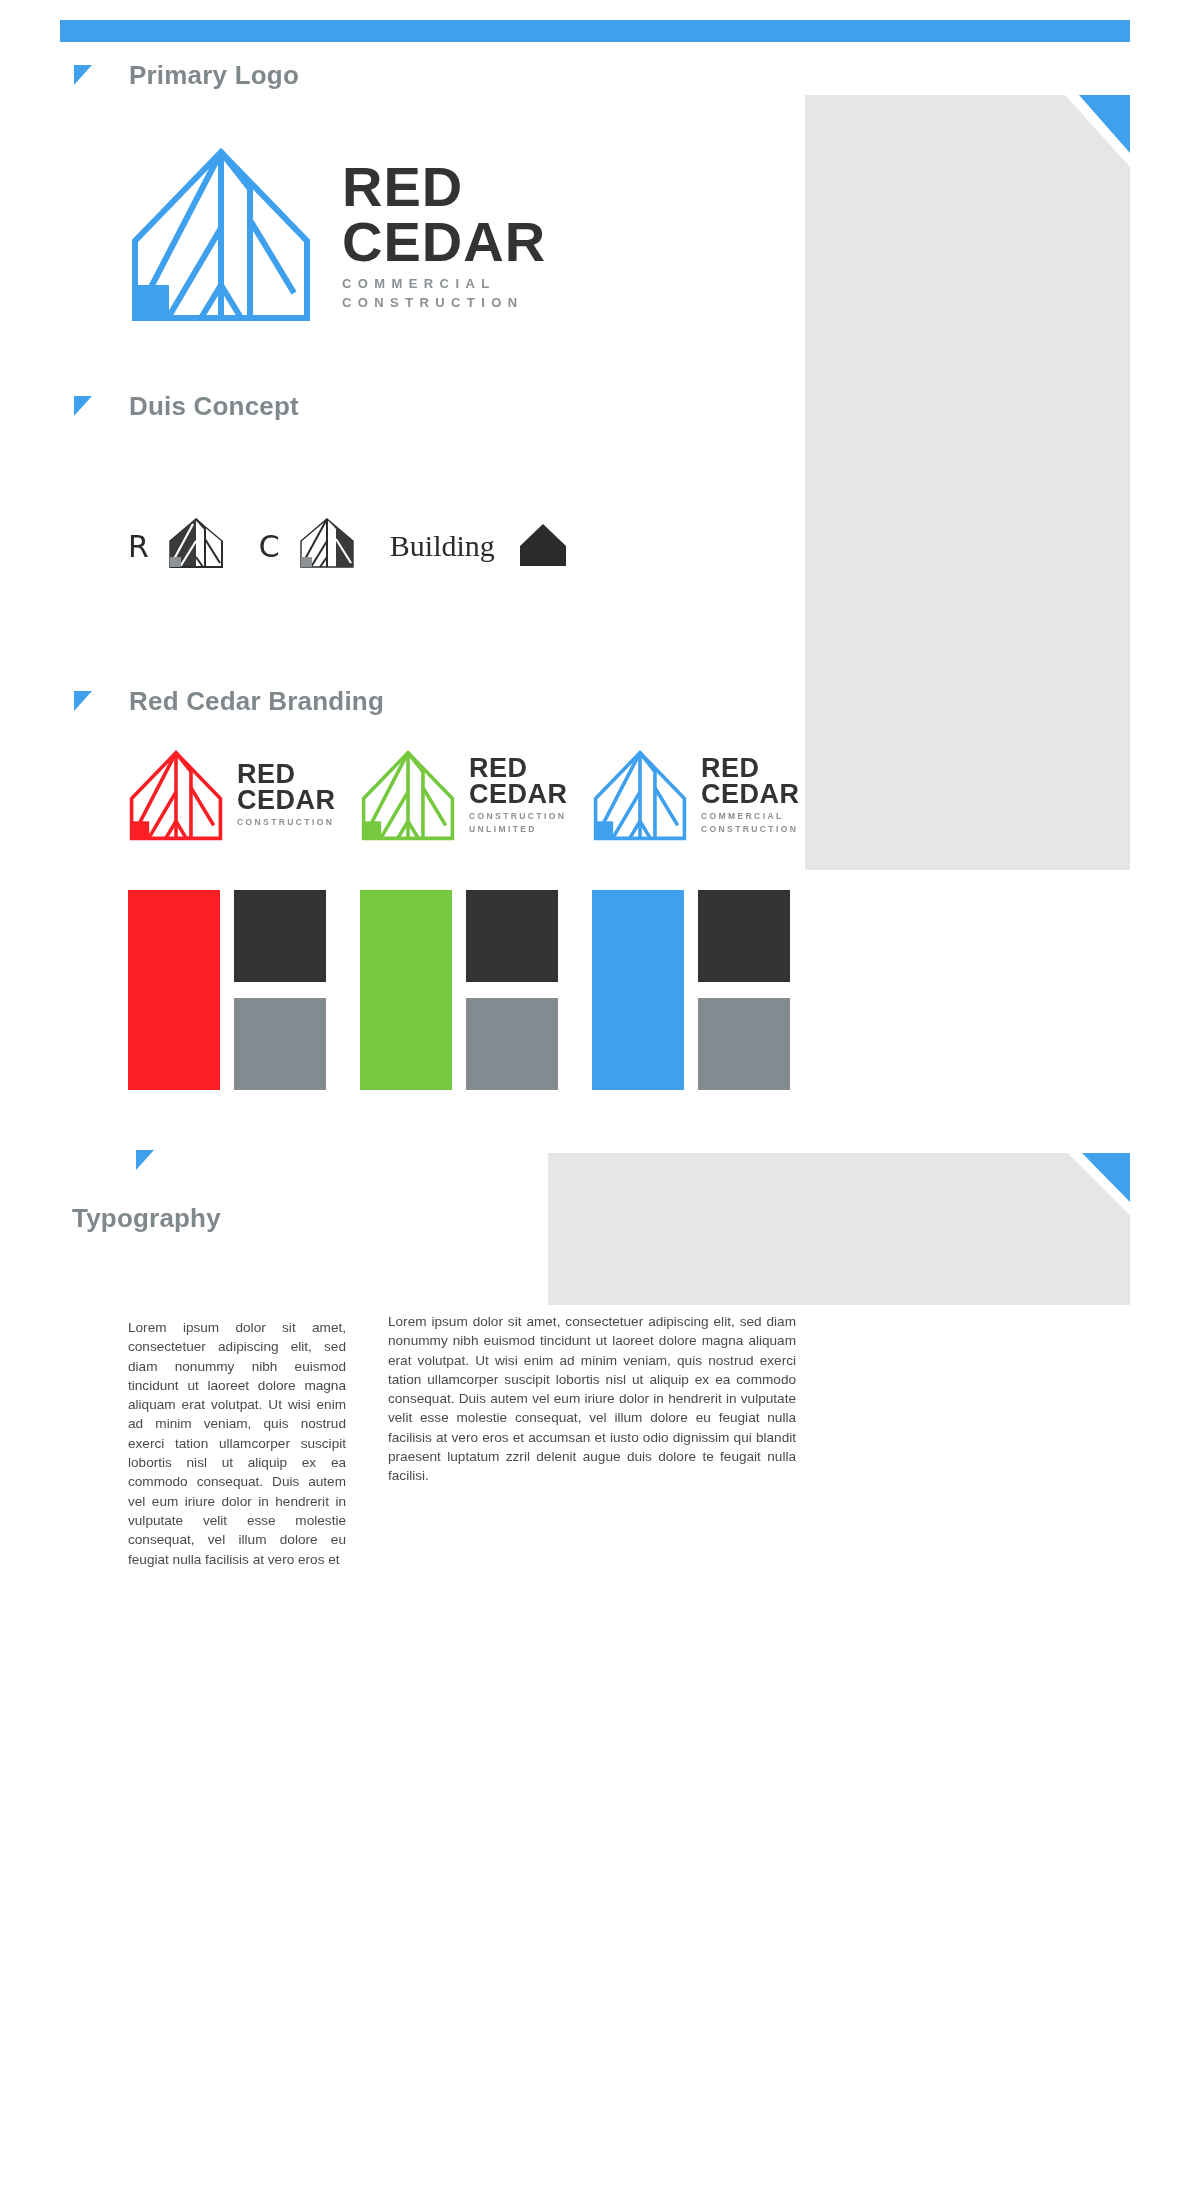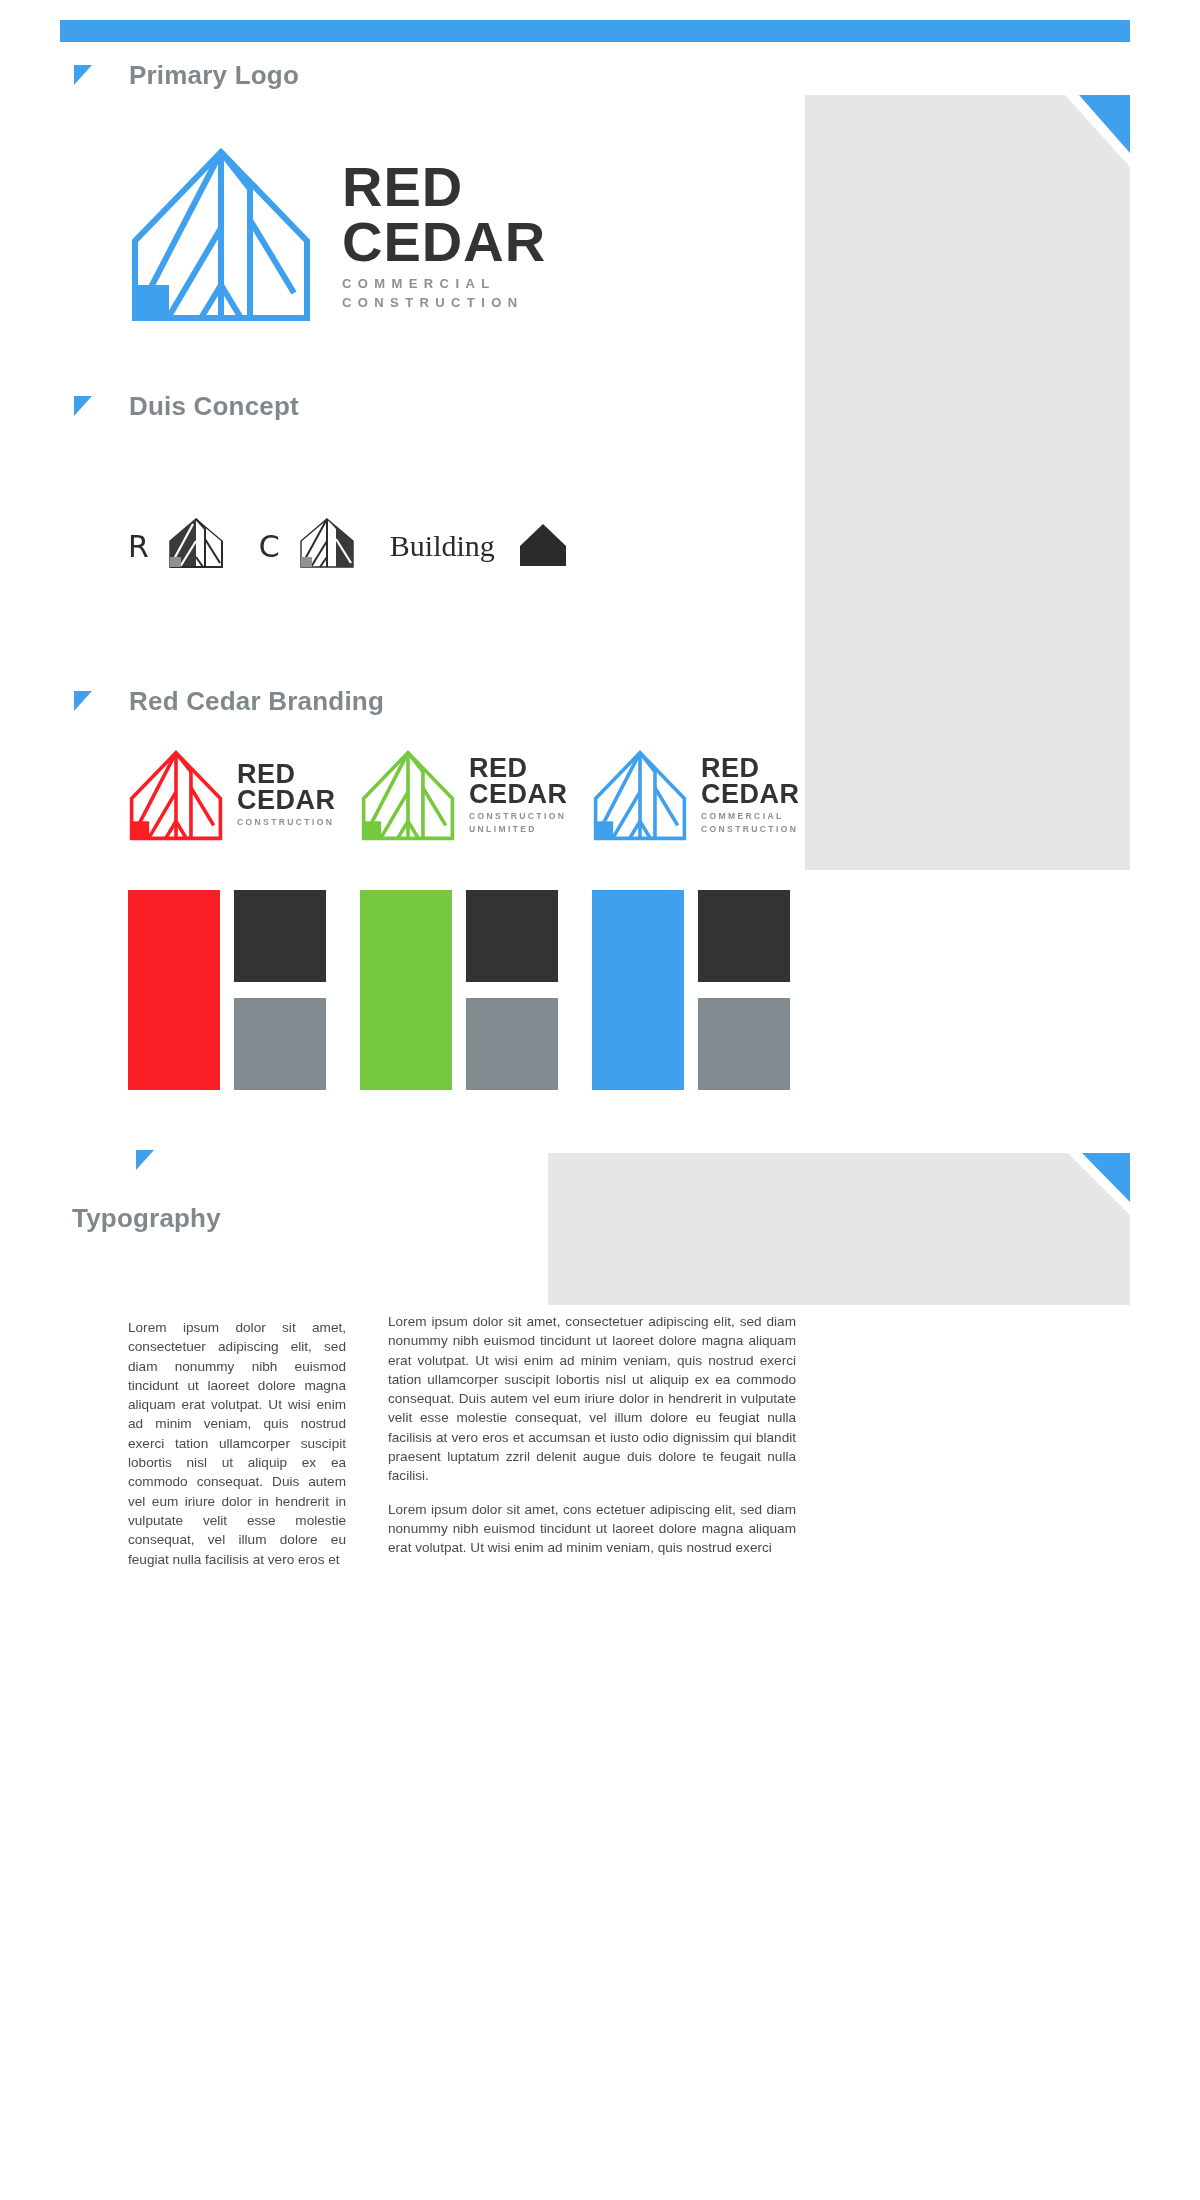--- a/index.html
+++ b/index.html
@@ -304,16 +304,15 @@
     </svg>
   </div>
 
 
   <div class="lorem" style="left:128px;top:1318px;width:218px;">
     <p>Lorem ipsum dolor sit amet, consectetuer adipiscing elit, sed diam nonummy nibh euismod tincidunt ut laoreet dolore magna aliquam erat volutpat. Ut wisi enim ad minim veniam, quis nostrud exerci tation ullamcorper suscipit lobortis nisl ut aliquip ex ea commodo consequat. Duis autem vel eum iriure dolor in hendrerit in vulputate velit esse molestie consequat, vel illum dolore eu feugiat nulla facilisis at vero eros et</p>
   </div>
 
   <div class="lorem" style="left:388px;top:1312px;width:408px;">
     <p>Lorem ipsum dolor sit amet, consectetuer adipiscing elit, sed diam nonummy nibh euismod tincidunt ut laoreet dolore magna aliquam erat volutpat. Ut wisi enim ad minim veniam, quis nostrud exerci tation ullamcorper suscipit lobortis nisl ut aliquip ex ea commodo consequat. Duis autem vel eum iriure dolor in hendrerit in vulputate velit esse molestie consequat, vel illum dolore eu feugiat nulla facilisis at vero eros et accumsan et iusto odio dignissim qui blandit praesent luptatum zzril delenit augue duis dolore te feugait nulla facilisi.</p>
-    <p>Lorem ipsum dolor sit amet, cons ectetuer adipiscing elit, sed diam nonummy nibh euismod tincidunt ut laoreet dolore magna aliquam erat volutpat. Ut wisi enim ad minim veniam, quis nostrud exerci</p>
   </div>
 
 </div>
 
 </body></html>

